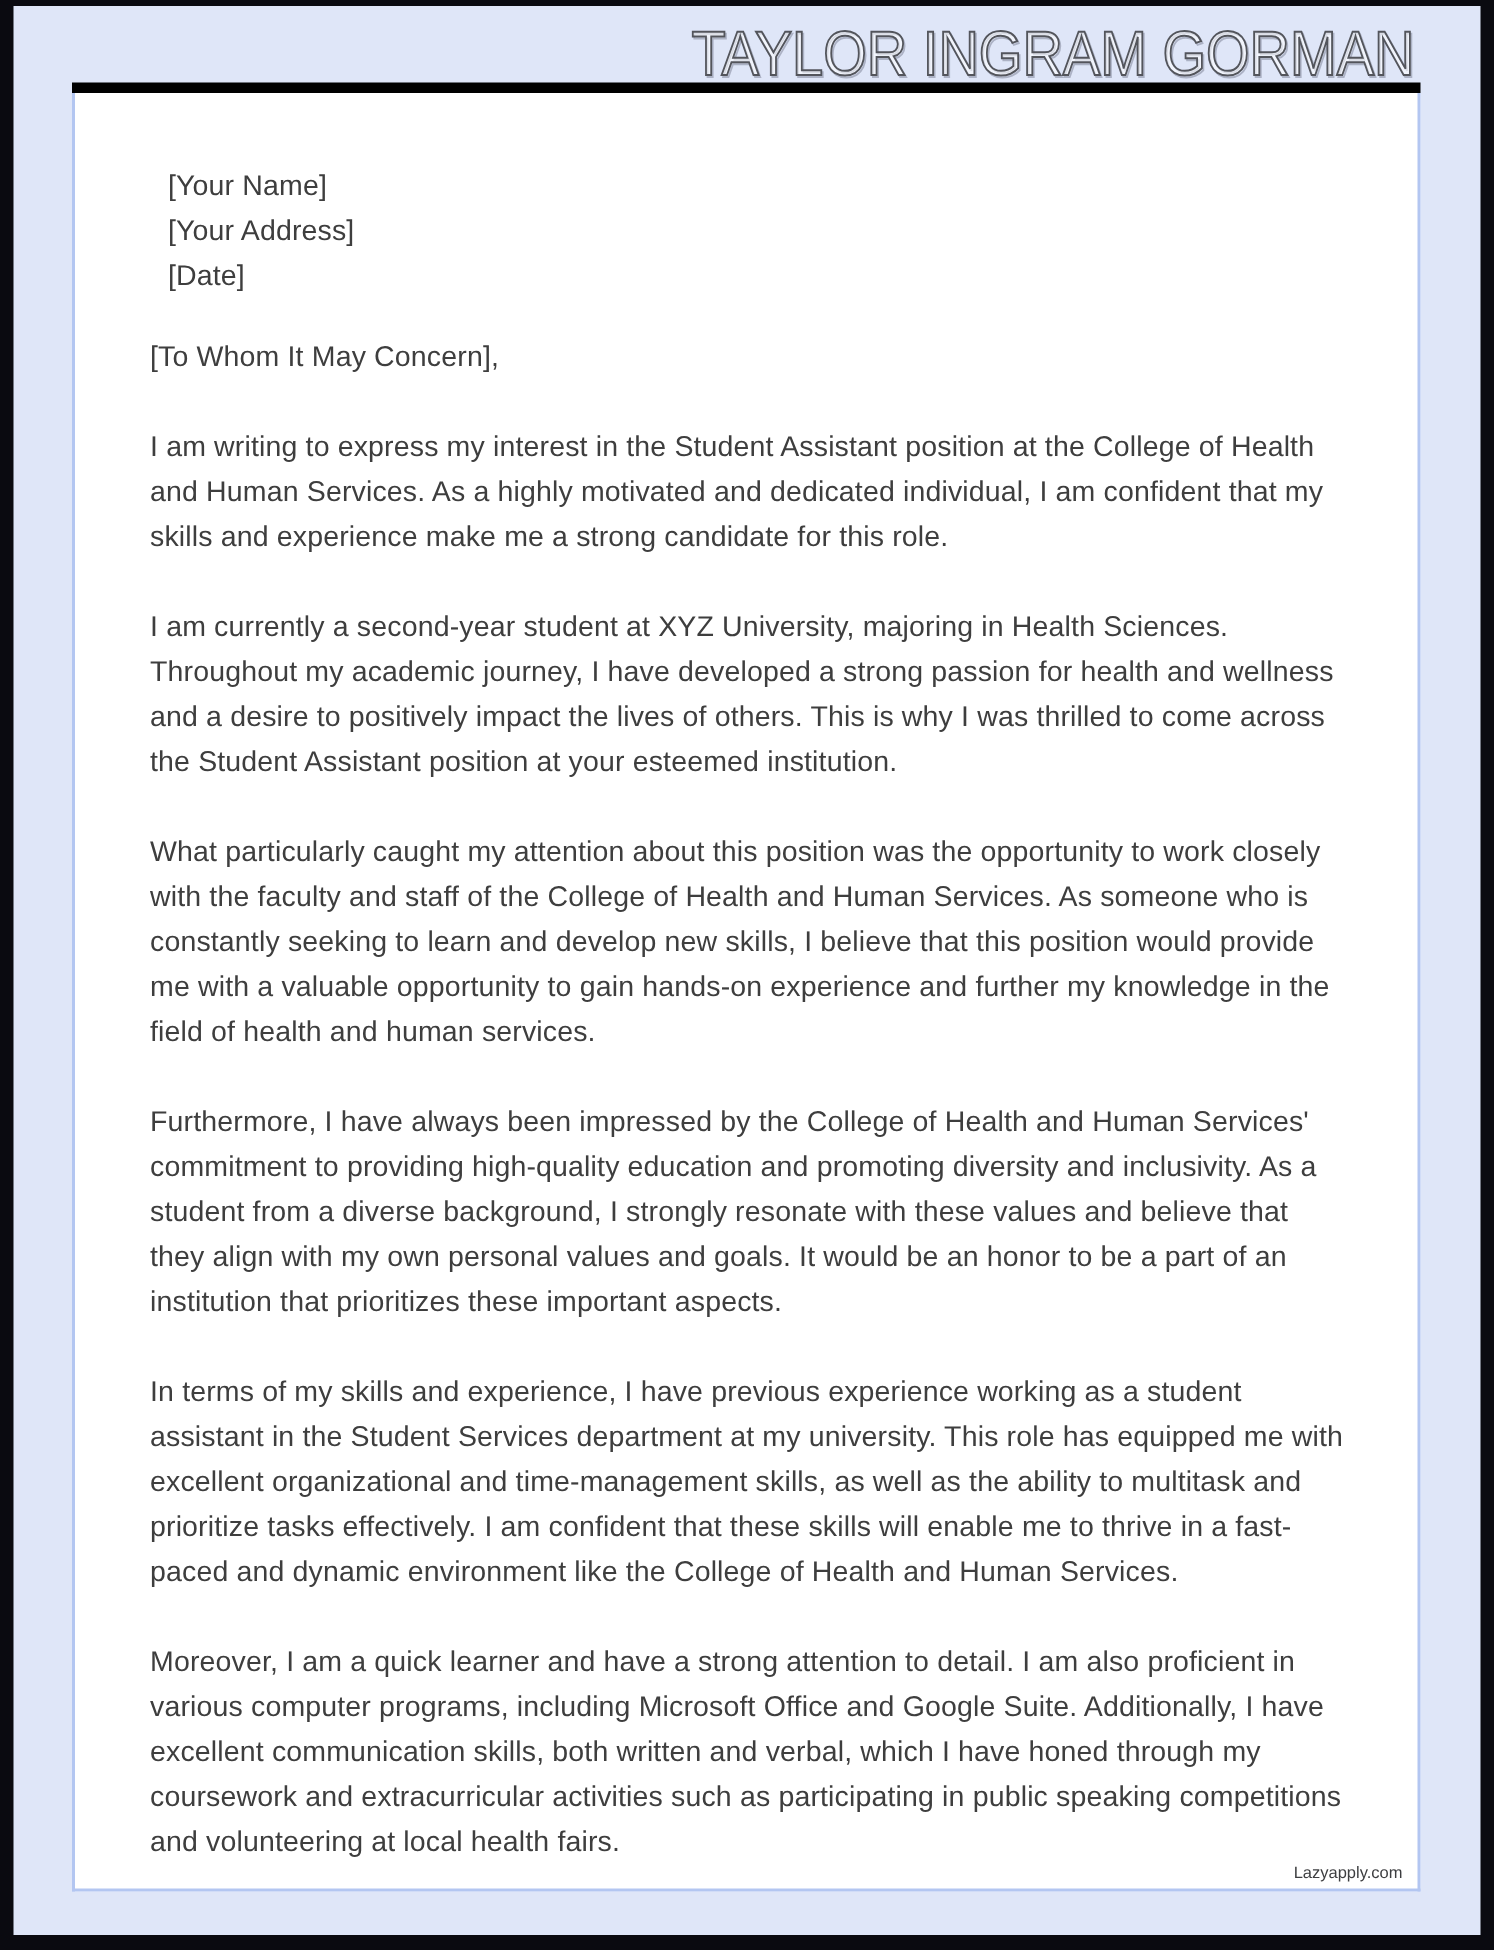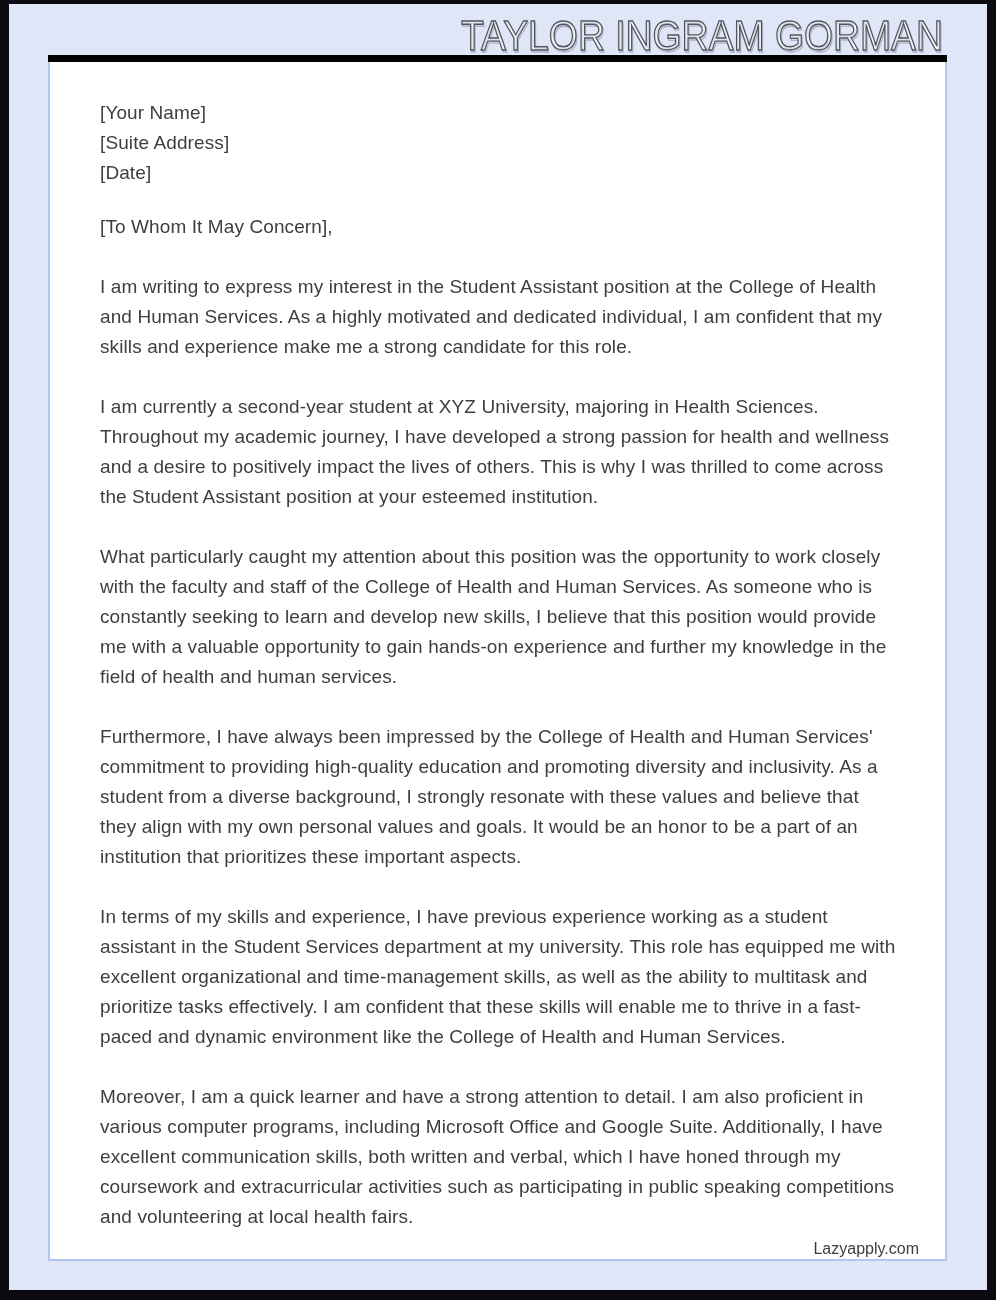--- a/index.html
+++ b/index.html
@@ -56,28 +56,28 @@
     position:relative;
     overflow:visible;
   }
   .content{
     padding:36px 46px 0 50px;
     font-size:19px;
     line-height:30px;
     color:var(--text,#3e3e3e);
     letter-spacing:0.1px;
   }
-  .address-block{margin:0;}
+  .address-block{margin:12px;}
   .salutation{margin-top:24px;}
   .body-paragraph{margin-top:30px;}
   .watermark{
     position:absolute;
-    right:26px;
+    right:10px;
     bottom:1px;
-    font-size:16px;
+    font-size:11px;
     line-height:18px;
     color:var(--watermark,#3d3e40);
     white-space:nowrap;
   }
   .title-text{
     font-family:"Liberation Sans",sans-serif;
     font-size:42px;
     font-weight:400;
   }
 </style>
@@ -96,21 +96,21 @@
   </div>
 
   <div class="sheet">
     <div class="header-bar"></div>
 
     <div class="page">
       <div class="content">
 
         <div class="address-block">
             <div class="address-line">[Your Name]</div>
-            <div class="address-line">[Suite Address]</div>
+            <div class="address-line">[Your Address]</div>
             <div class="address-line">[Date]</div>
           </div>
 
         <p class="salutation">[To Whom It May Concern],</p>
 
         <div>
             <div class="body-paragraph">I am writing to express my interest in the Student Assistant position at the College of Health and Human Services. As a highly motivated and dedicated individual, I am confident that my skills and experience make me a strong candidate for this role.</div>
             <div class="body-paragraph">I am currently a second-year student at XYZ University, majoring in Health Sciences. Throughout my academic journey, I have developed a strong passion for health and wellness and a desire to positively impact the lives of others. This is why I was thrilled to come across the Student Assistant position at your esteemed institution.</div>
             <div class="body-paragraph">What particularly caught my attention about this position was the opportunity to work closely with the faculty and staff of the College of Health and Human Services. As someone who is constantly seeking to learn and develop new skills, I believe that this position would provide me with a valuable opportunity to gain hands-on experience and further my knowledge in the field of health and human services.</div>
             <div class="body-paragraph">Furthermore, I have always been impressed by the College of Health and Human Services' commitment to providing high-quality education and promoting diversity and inclusivity. As a student from a diverse background, I strongly resonate with these values and believe that they align with my own personal values and goals. It would be an honor to be a part of an institution that prioritizes these important aspects.</div>

